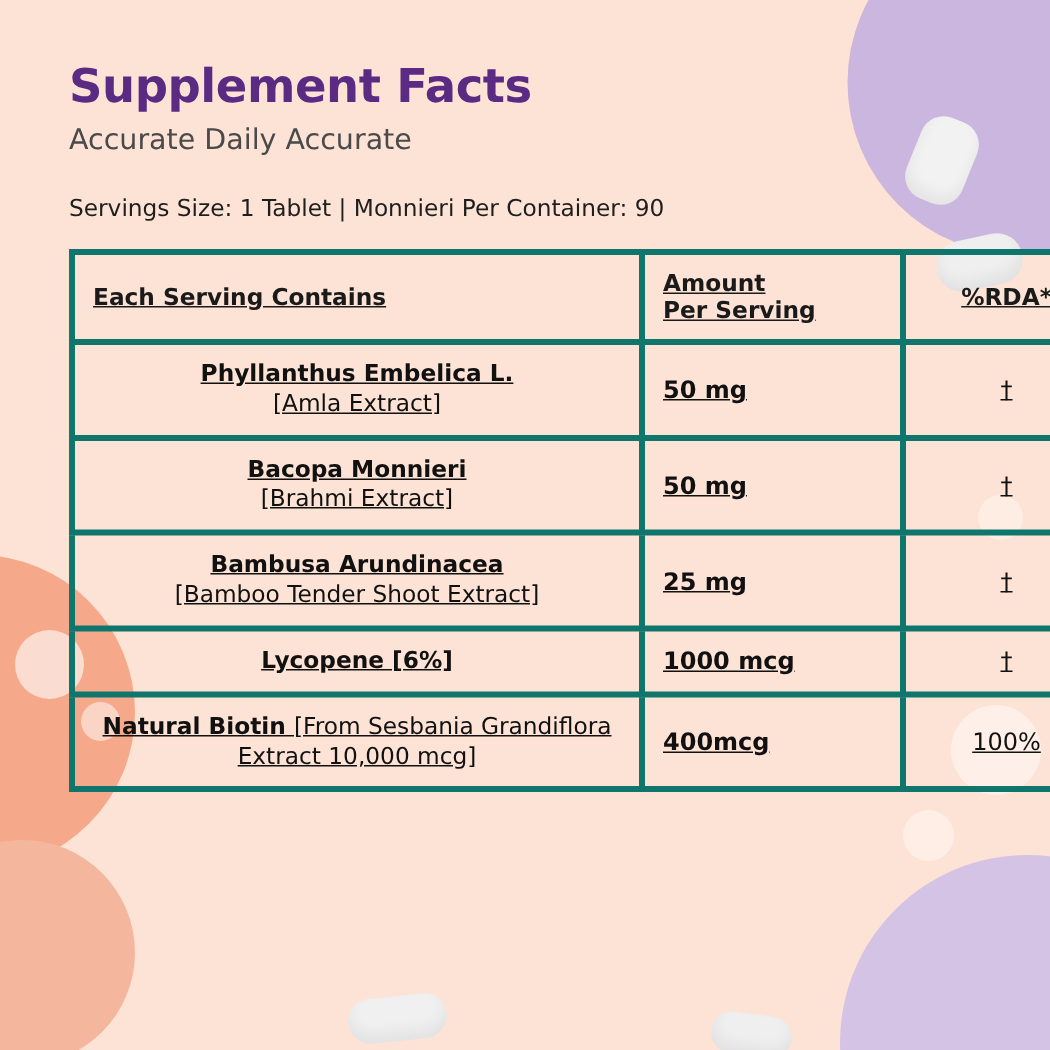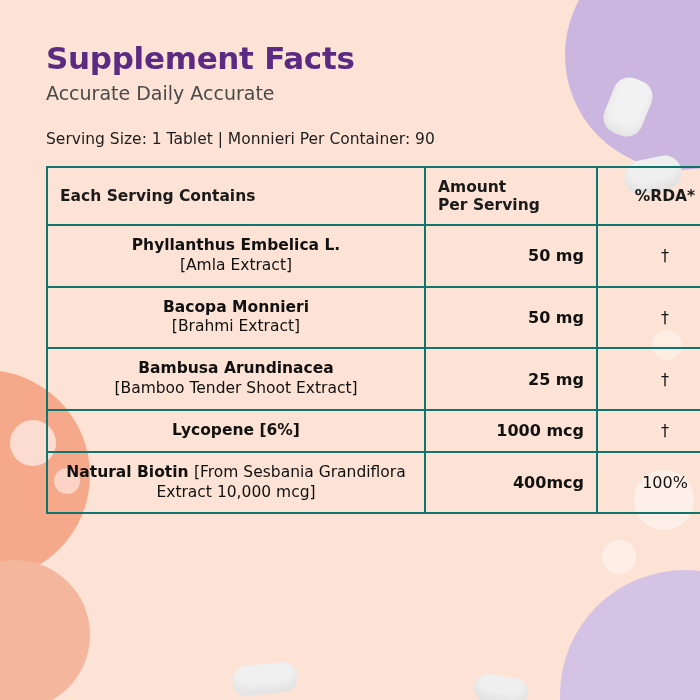--- a/index.html
+++ b/index.html
@@ -122,43 +122,44 @@
   .serving-line b { font-weight: normal; }
 
   table.facts {
     width: 608px;
     border-collapse: collapse;
     border: 1px solid #7b6a62;
     background: transparent;
     table-layout: fixed;
   }
   table.facts td, table.facts th {
-    border: 2px solid #0f766e;
+    border: 4px solid #0f766e;
     vertical-align: middle;
     padding: 10px 12px;
+    text-decoration: underline;
   }
   thead th {
     font-weight: bold;
     font-size: 15.5px;
     color: #1a1a1a;
     padding-top: 16px;
     padding-bottom: 16px;
   }
   .col-name   { width: 352px; text-align: left; }
   .col-amount { width: 146px; text-align: left; }
   .col-rda    { width: 110px; text-align: center; }
 
   tbody td {
     font-size: 15.5px;
     color: #111;
     padding-top: 12px;
     padding-bottom: 12px;
   }
   tbody td.name { text-align: center; line-height: 1.28; }
-  tbody td.amount { text-align: right; font-weight: bold; font-size: 16px; white-space: nowrap; }
+  tbody td.amount { text-align: left; font-weight: bold; font-size: 16px; white-space: nowrap; }
   tbody td.rda { text-align: center; font-size: 16px; }
   .ing-main { font-weight: bold; }
   .ing-sub  { font-weight: normal; }
 </style>
 </head>
 <body>
 
 <div class="page">
 
   <div class="blob blob-purple-top"></div>
@@ -176,21 +177,21 @@
   <div class="pill pill-2"></div>
   <div class="pill pill-3"></div>
   <div class="pill pill-4"></div>
 
   <div class="content">
 
     <h1 class="title">Supplement Facts</h1>
     <h2 class="subtitle">Accurate Daily Accurate</h2>
 
     <p class="serving-line">
-      <span>Serving Size: </span><b>1 Tablet</b><span> | </span><span>Monnieri Per Container: </span><b>90</b>
+      <span>Servings Size: </span><b>1 Tablet</b><span> | </span><span>Monnieri Per Container: </span><b>90</b>
     </p>
 
     <table class="facts">
       <thead>
         <tr>
           <th class="col-name">Each Serving Contains</th>
           <th class="col-amount">
             <div>Amount</div>
             <div>Per Serving</div>
           </th>

